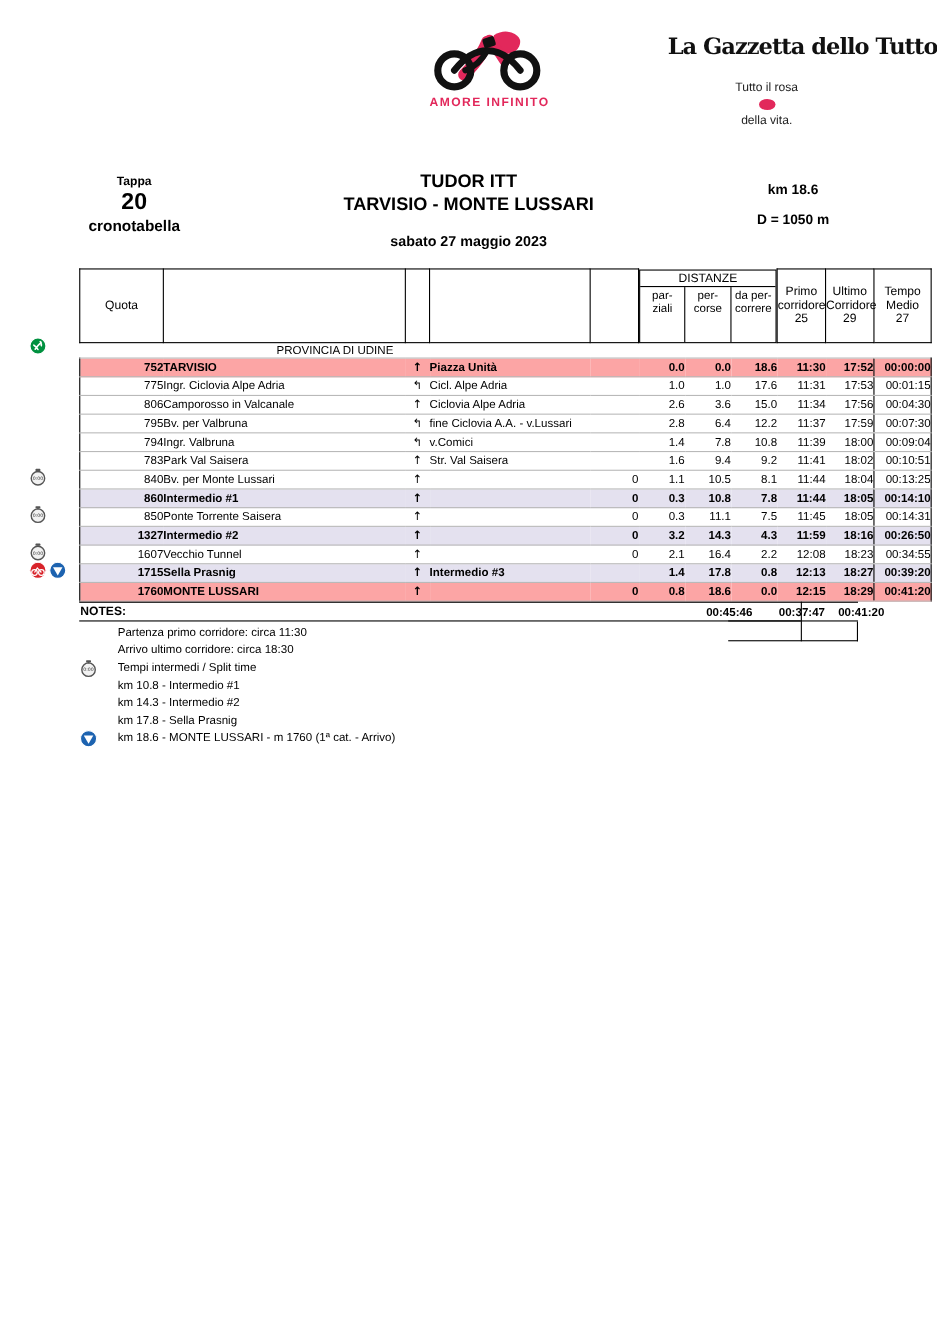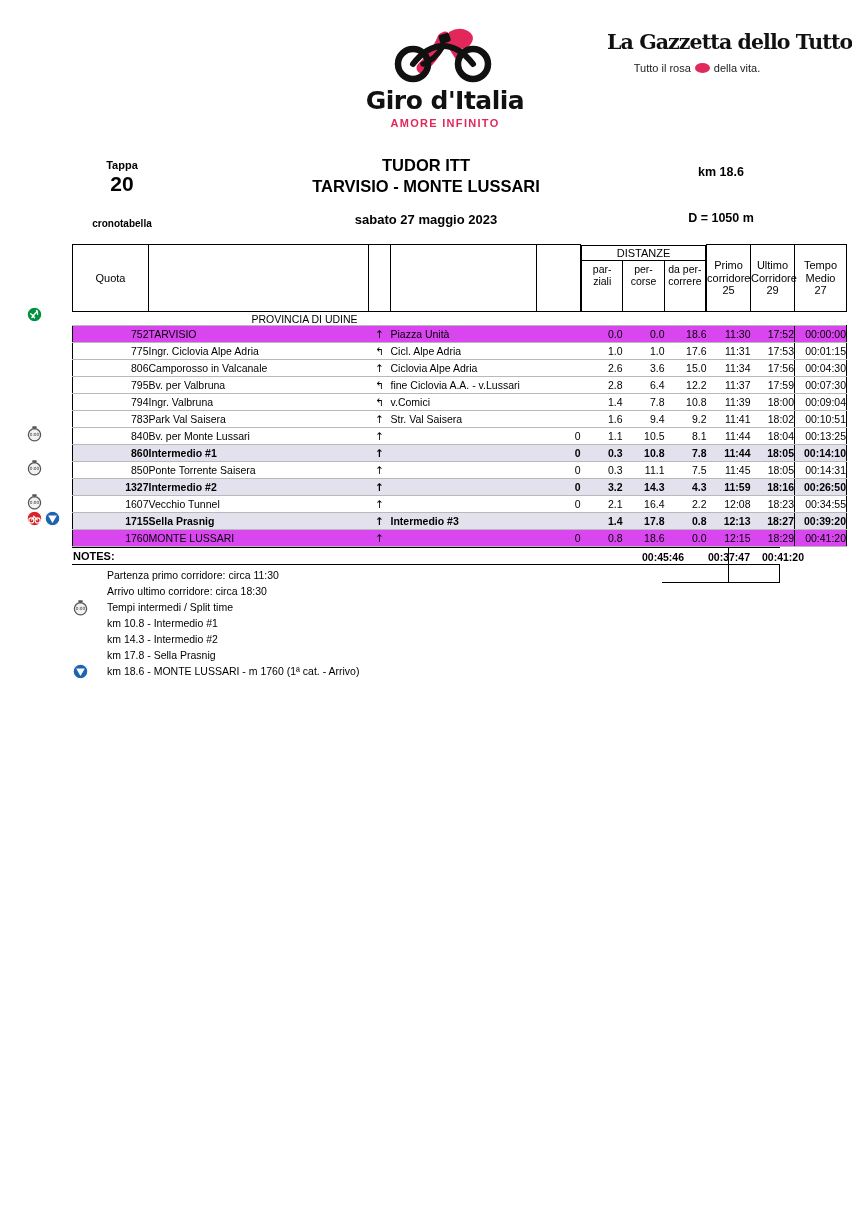--- a/index.html
+++ b/index.html
@@ -36,49 +36,50 @@
   .gazzetta {
     position: absolute; right: 65px; top: 30px;
     width: 180px; text-align: center;
   }
   .gaz-word {
     font-family: "DejaVu Serif", serif;
     font-weight: bold; font-size: 20.5px; letter-spacing: -0.9px;
     color: #111; white-space: nowrap;
   }
   .gaz-tag {
-    font-size: 11px; color: #222; margin-top: 8px;
+    font-size: 11px; color: #222; margin-top: 20px;
     display: flex; align-items: center; justify-content: center; gap: 4px;
     white-space: nowrap;
+    flex-direction: column;
   }
   .gaz-dot {
     width: 15px; height: 10px; border-radius: 50%;
     background: #e2285b; display: inline-block;
   }
 
   
   .head { position: relative; height: 78px; }
   .tappa-box {
     position: absolute; left: 72px; top: 4px; width: 100px; text-align: center;
   }
   .tappa-lbl { font-size: 11px; font-weight: bold; }
   .tappa-num { font-size: 21px; font-weight: bold; line-height: 1.25; }
-  .tappa-sub { font-size: 10px; font-weight: bold; margin-top: 21px; }
+  .tappa-sub { font-size: 14px; font-weight: bold; }
 
   .title-box {
     position: absolute; left: 226px; top: 0; width: 400px; text-align: center;
   }
   .t-main { font-size: 16.5px; font-weight: bold; line-height: 1.28; }
   .t-date { font-size: 13px; font-weight: bold; margin-top: 15px; }
 
   .right-box {
     position: absolute; left: 656px; top: 10px; width: 130px; text-align: center;
   }
   .r-km { font-size: 12.5px; font-weight: bold; }
-  .r-d  { font-size: 12.5px; font-weight: bold; margin-top: 32px; }
+  .r-d  { font-size: 12.5px; font-weight: bold; margin-top: 14px; }
 
   
   .table-wrap { position: relative; margin: 11px 0 0 72px; width: 708px; }
 
   table.main { border-collapse: collapse; width: 708px; table-layout: fixed; }
   table.main td, table.main th { padding: 0; font-weight: normal; }
 
   .thead-row td {
     border: 1px solid #000;
     vertical-align: middle;
@@ -119,21 +120,21 @@
   .c-quota { text-align: right; padding-right: 8px; }
   .c-loc   { text-align: left; padding-left: 9px; }
   .c-arr   { text-align: center; font-family: "DejaVu Sans", sans-serif; font-size: 11px; }
   .c-note  { text-align: left; padding-left: 7px; }
   .c-zero  { text-align: right; padding-right: 6px; }
   .c-num   { text-align: right; padding-right: 8px; }
   .c-time  { text-align: right; padding-right: 8px; }
   .c-tmed  { text-align: right; padding-right: 8px; border-left: 1px solid #000; }
 
   tr.hl td   { background: #e4e1ef; font-weight: bold; }
-  tr.grey td { background: #d946ef; font-weight: normal; }
+  tr.grey td { background: #fca5a5; font-weight: bold; }
 
   
   .gutter {
     position: absolute; left: -46px; width: 46px; top: 0;
   }
   .ic-cell {
     position: absolute; left: 0; width: 46px; height: 17px;
     display: flex; align-items: center; gap: 1px;
   }
   .ic { width: 17px; height: 17px; display: block; }
@@ -172,21 +173,20 @@
     <svg class="giro-mark" viewBox="0 0 120 62">
       <path d="M64 10 q10 -6 19 -1 q7 4 4 11 q-3 7 -12 7 q-7 0 -12 -5 z" fill="#e2285b"></path>
       <path d="M58 16 q-4 10 -12 20 q-5 6 -9 10" stroke="#e2285b" stroke-width="11" fill="none" stroke-linecap="round"></path>
       <path d="M60 14 q8 10 14 20" stroke="#e2285b" stroke-width="9" fill="none" stroke-linecap="round"></path>
       <circle cx="28" cy="42" r="15" stroke="#111" stroke-width="6.5" fill="none"></circle>
       <circle cx="88" cy="42" r="15" stroke="#111" stroke-width="6.5" fill="none"></circle>
       <path d="M28 42 q14 -18 30 -18 q16 0 30 18" stroke="#111" stroke-width="6" fill="none" stroke-linecap="round"></path>
       <path d="M58 24 q-8 14 -20 18" stroke="#111" stroke-width="5.5" fill="none" stroke-linecap="round"></path>
       <rect x="54" y="12" width="11" height="9" rx="2" fill="#111" transform="rotate(-18 59 16)"></rect>
     </svg>
-    <div class="giro-word">Giro d'Italia</div>
     <div class="giro-sub">AMORE INFINITO</div>
   </div>
 
   <div class="gazzetta">
     <div class="gaz-word">La Gazzetta dello Tutto</div>
     <div class="gaz-tag">
       <span>Tutto il rosa</span>
       <span class="gaz-dot"></span>
       <span>della vita.</span>
     </div>

